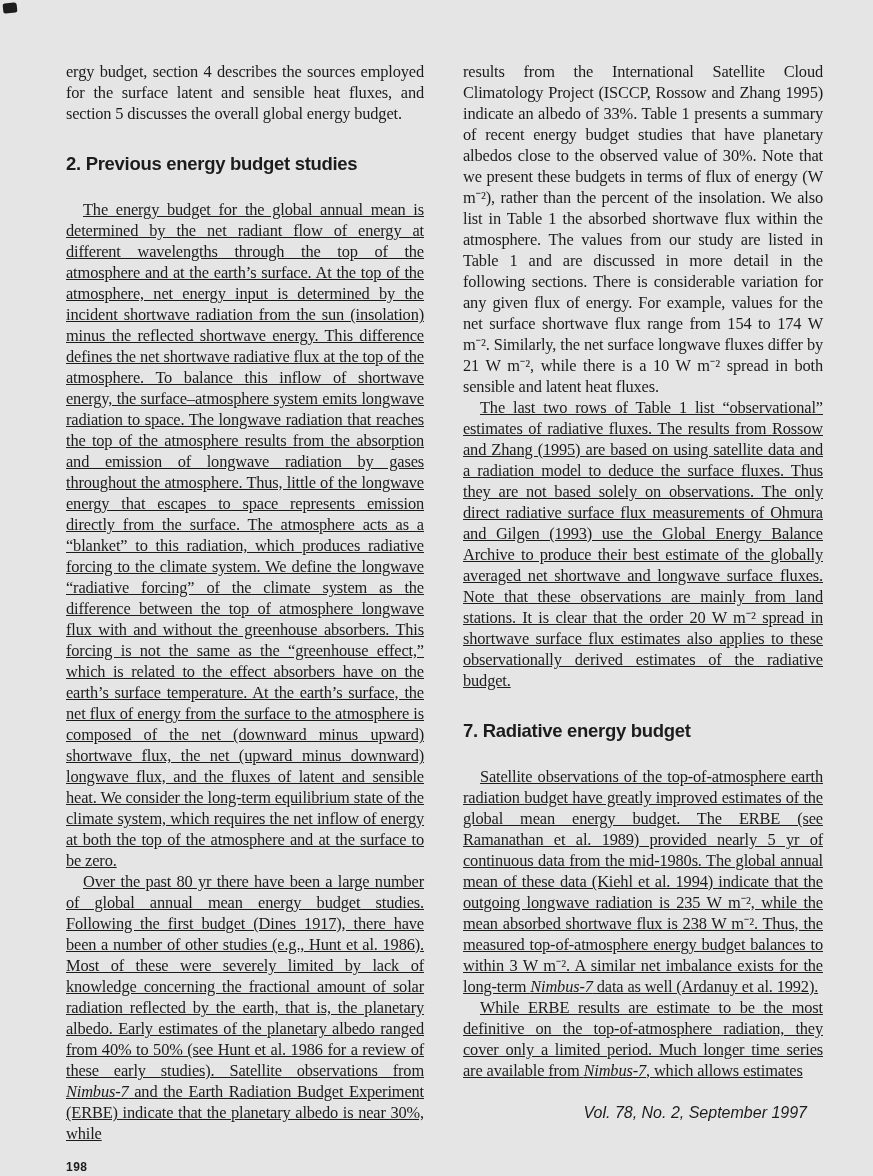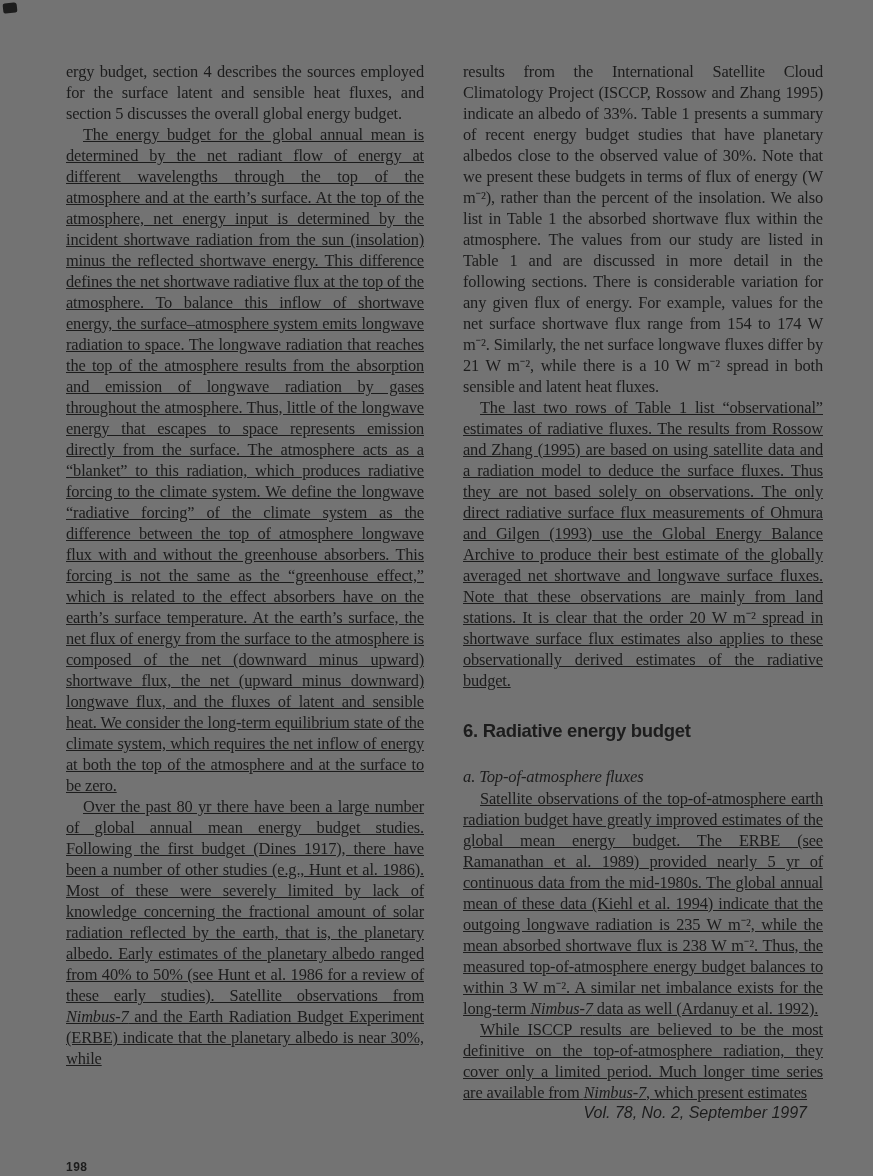--- a/index.html
+++ b/index.html
@@ -1,20 +1,20 @@
 <!DOCTYPE html>
 <html><head>
 <meta charset="utf-8">
 <style>
   html,body { margin:0; padding:0; background:#9a9a9a; }
   .page {
     position:relative;
     width:873px; height:1176px;
     margin:0 auto;
-    background:#737373;
+    background:#e5e5e5;
     color:#1c1c1c;
     font-family:"Liberation Serif", serif;
     overflow:hidden;
   }
   .scan-mark {
     position:absolute; left:3px; top:3px;
     width:14px; height:10px;
     background:#1d1d1d;
     border-radius:2px 3px 2px 2px;
     transform:rotate(-6deg);
@@ -65,27 +65,27 @@
   }
 </style>
 </head>
 <body>
 
 <div class="page">
   <div class="scan-mark"></div>
 
   <div class="column left">
       <p class="body"><span>ergy budget, section 4 describes the sources employed for the surface latent and sensible heat fluxes, and section 5 discusses the overall global energy budget.</span></p>
+      <h2 class="heading"><span>2. Previous energy budget studies</span></h2>
       <p class="body indent"><span>The energy budget for the global annual mean is determined by the net radiant flow of energy at different wavelengths through the top of the atmosphere and at the earth’s surface. At the top of the atmosphere, net energy input is determined by the incident shortwave radiation from the sun (insolation) minus the reflected shortwave energy. This difference defines the net shortwave radiative flux at the top of the atmosphere. To balance this inflow of shortwave energy, the surface–atmosphere system emits longwave radiation to space. The longwave radiation that reaches the top of the atmosphere results from the absorption and emission of longwave radiation by gases throughout the atmosphere. Thus, little of the longwave energy that escapes to space represents emission directly from the surface. The atmosphere acts as a “blanket” to this radiation, which produces radiative forcing to the climate system. We define the longwave “radiative forcing” of the climate system as the difference between the top of atmosphere longwave flux with and without the greenhouse absorbers. This forcing is not the same as the “greenhouse effect,” which is related to the effect absorbers have on the earth’s surface temperature. At the earth’s surface, the net flux of energy from the surface to the atmosphere is composed of the net (downward minus upward) shortwave flux, the net (upward minus downward) longwave flux, and the fluxes of latent and sensible heat. We consider the long-term equilibrium state of the climate system, which requires the net inflow of energy at both the top of the atmosphere and at the surface to be zero.</span></p>
       <p class="body indent"><span>Over the past 80 yr there have been a large number of global annual mean energy budget studies. Following the first budget (Dines 1917), there have been a number of other studies (e.g., Hunt et al. 1986). Most of these were severely limited by lack of knowledge concerning the fractional amount of solar radiation reflected by the earth, that is, the planetary albedo. Early estimates of the planetary albedo ranged from 40% to 50% (see Hunt et al. 1986 for a review of these early studies). Satellite observations from </span><span class="it">Nimbus-7</span><span> and the Earth Radiation Budget Experiment (ERBE) indicate that the planetary albedo is near 30%, while</span></p>
     </div>
   <div class="column right">
       <p class="body"><span>results from the International Satellite Cloud Climatology Project (ISCCP, Rossow and Zhang 1995) indicate an albedo of 33%. Table 1 presents a summary of recent energy budget studies that have planetary albedos close to the observed value of 30%. Note that we present these budgets in terms of flux of energy (W m⁻²), rather than the percent of the insolation. We also list in Table 1 the absorbed shortwave flux within the atmosphere. The values from our study are listed in Table 1 and are discussed in more detail in the following sections. There is considerable variation for any given flux of energy. For example, values for the net surface shortwave flux range from 154 to 174 W m⁻². Similarly, the net surface longwave fluxes differ by 21 W m⁻², while there is a 10 W m⁻² spread in both sensible and latent heat fluxes.</span></p>
       <p class="body indent"><span>The last two rows of Table 1 list “observational” estimates of radiative fluxes. The results from Rossow and Zhang (1995) are based on using satellite data and a radiation model to deduce the surface fluxes. Thus they are not based solely on observations. The only direct radiative surface flux measurements of Ohmura and Gilgen (1993) use the Global Energy Balance Archive to produce their best estimate of the globally averaged net shortwave and longwave surface fluxes. Note that these observations are mainly from land stations. It is clear that the order 20 W m⁻² spread in shortwave surface flux estimates also applies to these observationally derived estimates of the radiative budget.</span></p>
-      <h2 class="heading"><span>6. Radiative energy budget</span></h2>
-      <h3 class="subheading"><span>a. Top-of-atmosphere fluxes</span></h3>
+      <h2 class="heading"><span>7. Radiative energy budget</span></h2>
       <p class="body indent"><span>Satellite observations of the top-of-atmosphere earth radiation budget have greatly improved estimates of the global mean energy budget. The ERBE (see Ramanathan et al. 1989) provided nearly 5 yr of continuous data from the mid-1980s. The global annual mean of these data (Kiehl et al. 1994) indicate that the outgoing longwave radiation is 235 W m⁻², while the mean absorbed shortwave flux is 238 W m⁻². Thus, the measured top-of-atmosphere energy budget balances to within 3 W m⁻². A similar net imbalance exists for the long-term </span><span class="it">Nimbus-7</span><span> data as well (Ardanuy et al. 1992).</span></p>
-      <p class="body indent"><span>While ISCCP results are believed to be the most definitive on the top-of-atmosphere radiation, they cover only a limited period. Much longer time series are available from </span><span class="it">Nimbus-7</span><span>, which present estimates</span></p>
+      <p class="body indent"><span>While ERBE results are estimate to be the most definitive on the top-of-atmosphere radiation, they cover only a limited period. Much longer time series are available from </span><span class="it">Nimbus-7</span><span>, which allows estimates</span></p>
     </div>
 
   <div class="footer-pagenum">198</div>
   <div class="footer-journal">Vol. 78, No. 2, September 1997</div>
 </div>
 
 </body></html>

